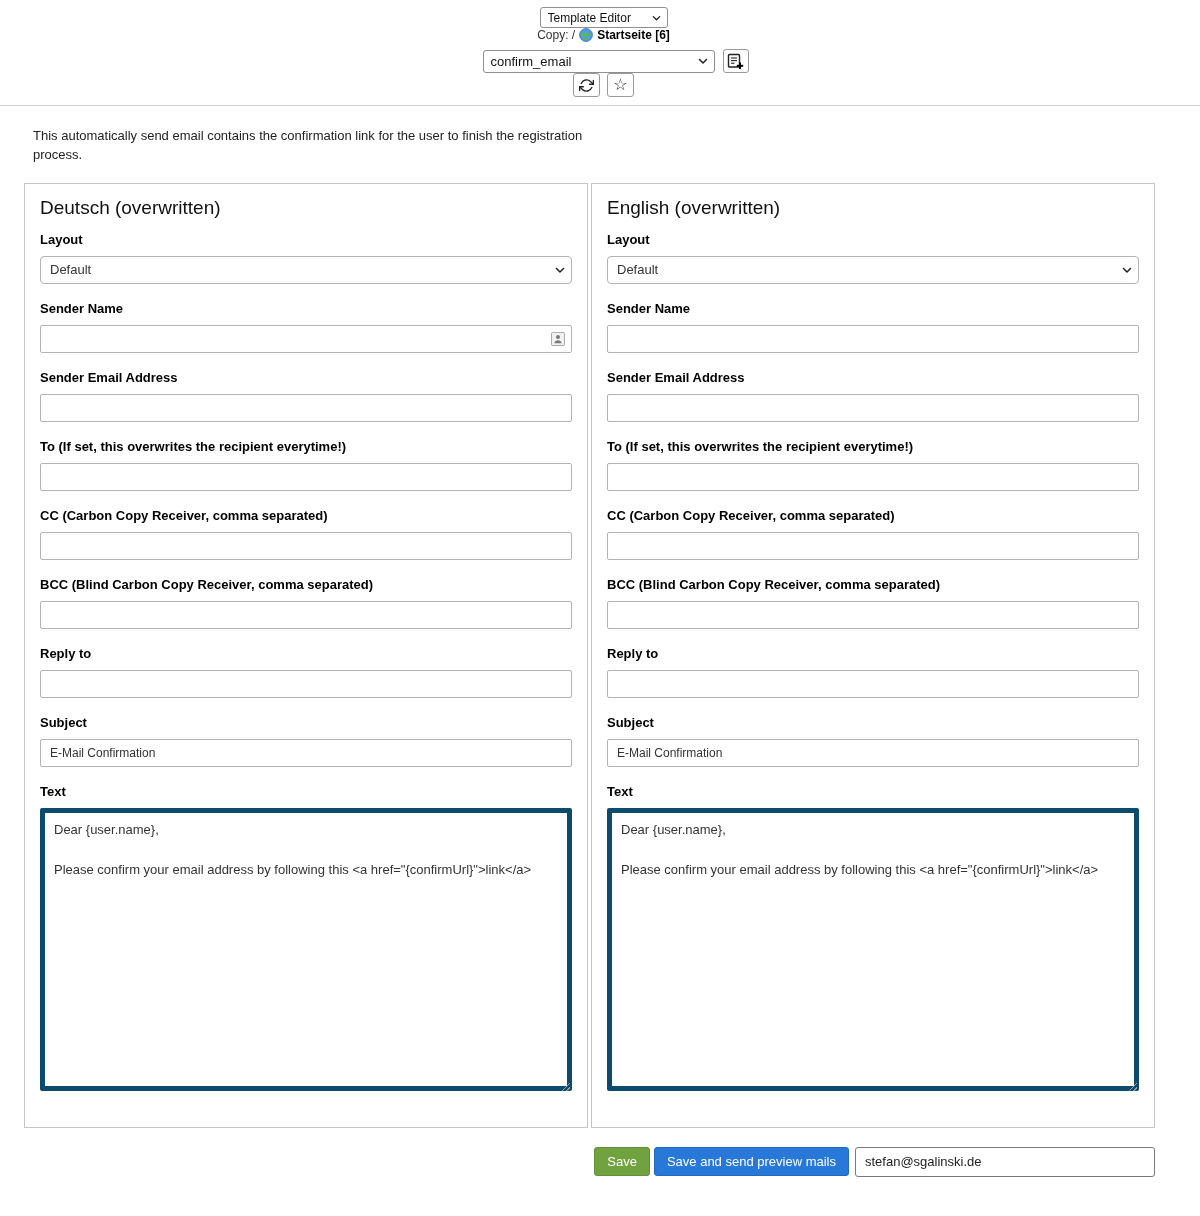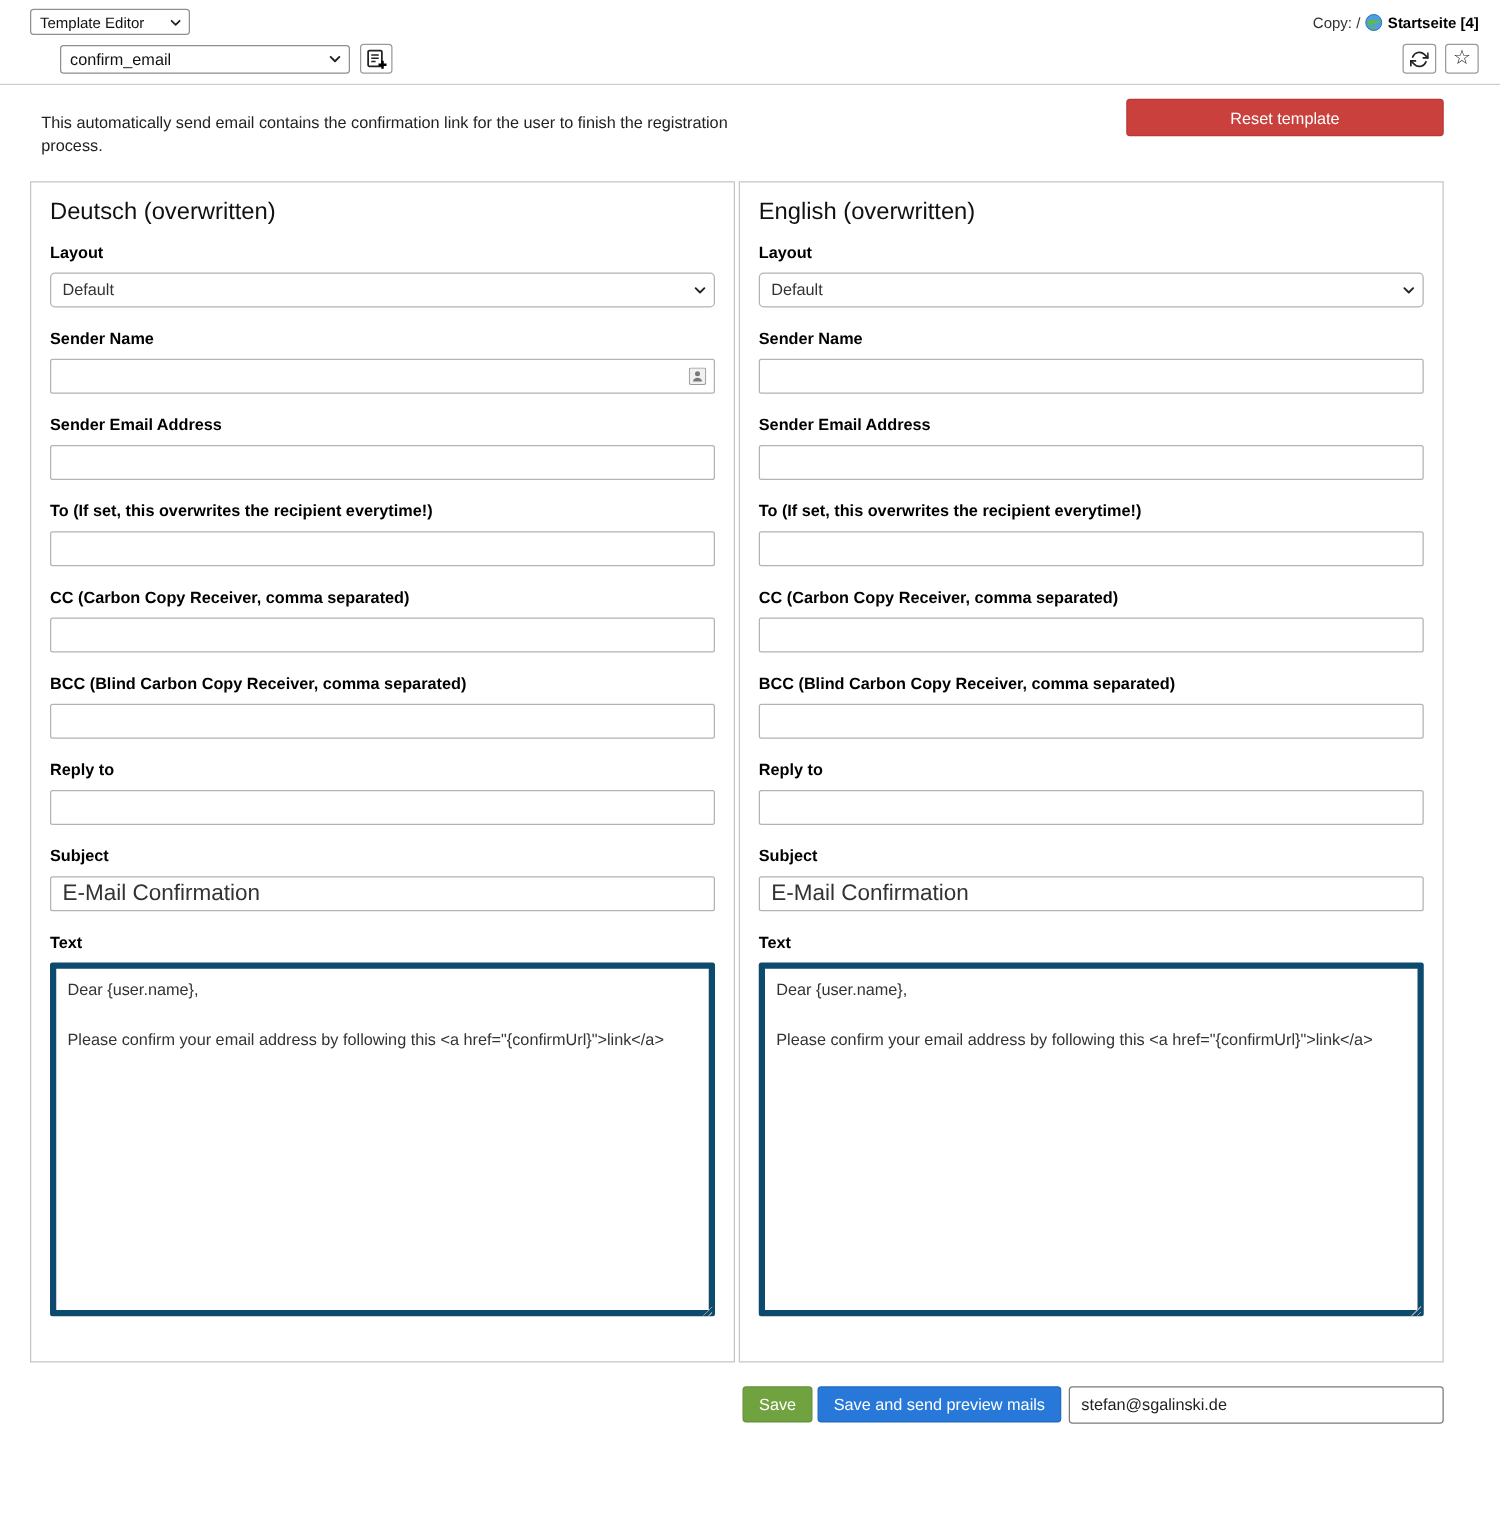--- a/index.html
+++ b/index.html
@@ -6,21 +6,21 @@
   html, body { background: #fff; }
   body {
     width: 1200px; height: 1216px;
     font-family: "Liberation Sans", sans-serif;
     color: #1a1a1a; font-size: 13px;
     position: relative; overflow: hidden;
   }
 
   
   .topbar { padding: 7px 17px 8px 24px; border-bottom: 1px solid #cfcfcf; background: #fff; }
-  .topbar-row { display: flex; justify-content: space-between; align-items: center; }
+  .topbar-row { display: flex; justify-content: space-between; align-items: center; flex-direction: column; }
   .topbar-row + .topbar-row { margin-top: 7px; }
 
   .select-wrap { position: relative; display: inline-block; background: #fff; }
   .select-wrap select {
     -webkit-appearance: none; appearance: none;
     font-family: "Liberation Sans", sans-serif;
     background: #fff; border: 1px solid #8f8f8f; border-radius: 3px;
     color: #111; width: 100%; height: 100%;
     padding: 0 22px 0 7px; font-size: 12px; cursor: pointer;
   }
@@ -74,21 +74,21 @@
 
   .field { margin-bottom: 17px; }
   .field-label { display: block; font-size: 13px; font-weight: bold; color: #000; line-height: 16px; margin-bottom: 8px; }
 
   .control-wrap { position: relative; }
   .field-select-wrap { width: 100%; height: 28px; }
   .field-select-wrap select { border: 1px solid #b3b3b3; border-radius: 4px; font-size: 13px; color: #333; padding-left: 9px; }
 
   .text-input {
     width: 100%; height: 28px; border: 1px solid #b3b3b3; border-radius: 2px;
-    font-family: "Liberation Sans", sans-serif; font-size: 18px; color: #333;
+    font-family: "Liberation Sans", sans-serif; font-size: 12px; color: #333;
     padding: 0 9px; background: #fff;
   }
   .autofill-icon {
     position: absolute; right: 7px; top: 50%; transform: translateY(-50%);
     line-height: 0; pointer-events: none;
   }
 
   .textarea-wrap { position: relative; }
   .text-area {
     width: 100%; height: 283px; border: 5px solid #0c4a6e; border-radius: 2px;
@@ -131,21 +131,21 @@
     <span class="path-area">
       <span>Copy: /</span>
       <span class="path-page">
         <span style="line-height:0;">
           <svg width="14" height="14" viewBox="0 0 14 14">
             <circle cx="7" cy="7" r="6.4" fill="#4e9ee3" stroke="#2f6fae" stroke-width="0.8"></circle>
             <path d="M2 5.2 C3.5 6.2 5 4.2 6.6 4.4 C8 4.6 8 6.2 9.6 6 C10.8 5.8 11.5 4.6 12.2 4.8 L12.2 6.8 C10.5 8 9 7 7.5 8.2 C6 9.4 4 8.6 2.4 9.2 Z" fill="#62b84f"></path>
             <path d="M4.5 10.5 C5.8 10 7.2 11 8.6 10.4 L9 11.8 C7.5 12.6 5.8 12.2 4.6 11.4 Z" fill="#62b84f"></path>
           </svg>
         </span>
-        <span>Startseite [4]</span>
+        <span>Startseite [6]</span>
       </span>
     </span>
   </div>
   <div class="topbar-row">
     <span style="display:flex; align-items:center;">
       <span class="select-wrap template-select-wrap">
         <select>
           <option>confirm_email</option>
         </select>
         <span class="sel-caret">
@@ -181,21 +181,20 @@
         <span class="star-glyph">☆</span>
       </button>
     </span>
   </div>
 </div>
 
 <div class="main">
 
   <div class="intro-row">
     <p class="intro-text">This automatically send email contains the confirmation link for the user to finish the registration process.</p>
-    <button class="reset-btn">Reset template</button>
   </div>
 
 
   <div class="columns">
 
     <div class="panel">
       <h2 class="panel-title">Deutsch (overwritten)</h2>
 
       <div class="field">
         <label class="field-label">Layout</label>

